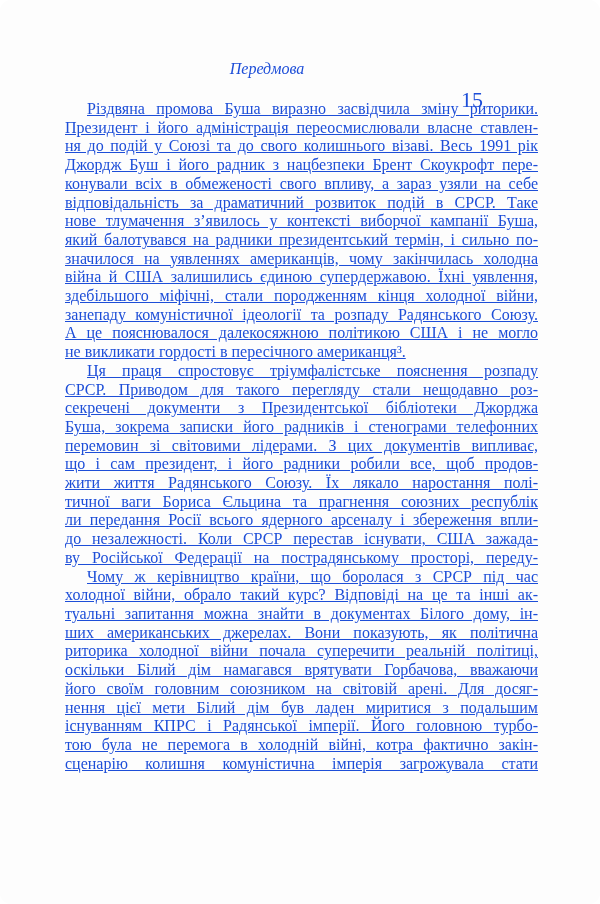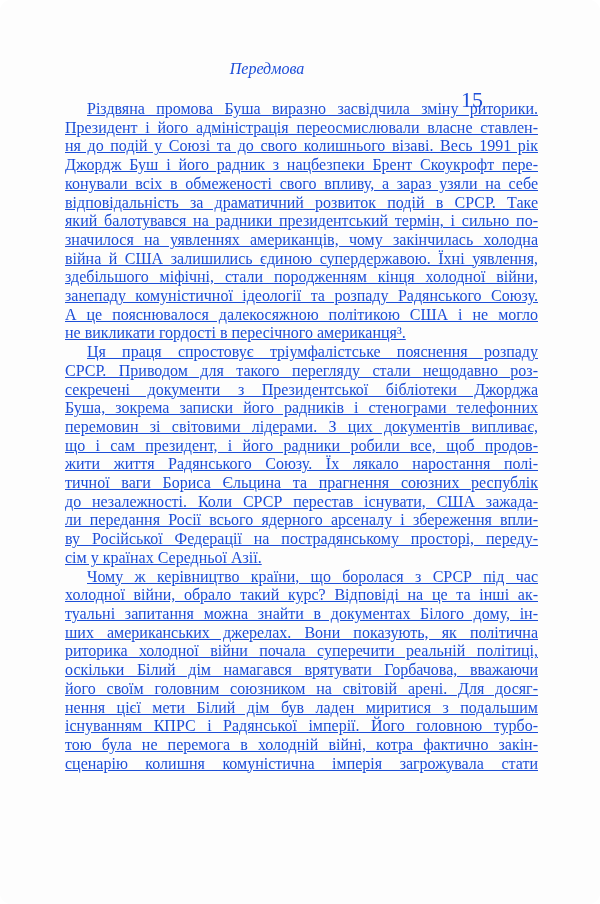--- a/index.html
+++ b/index.html
@@ -79,41 +79,41 @@
 
   <div class="page-body">
     <div id="paragraphs-container">
         <div class="paragraph">
           <div class="line first">Різдвяна промова Буша виразно засвідчила зміну риторики.</div>
           <div class="line">Президент і його адміністрація переосмислювали власне ставлен-</div>
           <div class="line">ня до подій у Союзі та до свого колишнього візаві. Весь 1991 рік</div>
           <div class="line">Джордж Буш і його радник з нацбезпеки Брент Скоукрофт пере-</div>
           <div class="line">конували всіх в обмеженості свого впливу, а зараз узяли на себе</div>
           <div class="line">відповідальність за драматичний розвиток подій в СРСР. Таке</div>
+          <div class="line">нове тлумачення з’явилось у контексті виборчої кампанії Буша,</div>
           <div class="line">який балотувався на радники президентський термін, і сильно по-</div>
           <div class="line">значилося на уявленнях американців, чому закінчилась холодна</div>
           <div class="line">війна й США залишились єдиною супердержавою. Їхні уявлення,</div>
           <div class="line">здебільшого міфічні, стали породженням кінця холодної війни,</div>
           <div class="line">занепаду комуністичної ідеології та розпаду Радянського Союзу.</div>
           <div class="line">А це пояснювалося далекосяжною політикою США і не могло</div>
           <div class="line last">не викликати гордості в пересічного американця³.</div>
         </div>
         <div class="paragraph">
           <div class="line first">Ця праця спростовує тріумфалістське пояснення розпаду</div>
           <div class="line">СРСР. Приводом для такого перегляду стали нещодавно роз-</div>
           <div class="line">секречені документи з Президентської бібліотеки Джорджа</div>
           <div class="line">Буша, зокрема записки його радників і стенограми телефонних</div>
           <div class="line">перемовин зі світовими лідерами. З цих документів випливає,</div>
           <div class="line">що і сам президент, і його радники робили все, щоб продов-</div>
           <div class="line">жити життя Радянського Союзу. Їх лякало наростання полі-</div>
           <div class="line">тичної ваги Бориса Єльцина та прагнення союзних республік</div>
+          <div class="line">ли передання Росії всього ядерного арсеналу і збереження впли-</div>
           <div class="line">до незалежності. Коли СРСР перестав існувати, США зажада-</div>
-          <div class="line">ли передання Росії всього ядерного арсеналу і збереження впли-</div>
           <div class="line">ву Російської Федерації на пострадянському просторі, переду-</div>
-          <div class="line last">сім у країнах Середньої Азії.</div>
         </div>
         <div class="paragraph">
           <div class="line first">Чому ж керівництво країни, що боролася з СРСР під час</div>
           <div class="line">холодної війни, обрало такий курс? Відповіді на це та інші ак-</div>
           <div class="line">туальні запитання можна знайти в документах Білого дому, ін-</div>
           <div class="line">ших американських джерелах. Вони показують, як політична</div>
           <div class="line">риторика холодної війни почала суперечити реальній політиці,</div>
           <div class="line">оскільки Білий дім намагався врятувати Горбачова, вважаючи</div>
           <div class="line">його своїм головним союзником на світовій арені. Для досяг-</div>
           <div class="line">нення цієї мети Білий дім був ладен миритися з подальшим</div>

